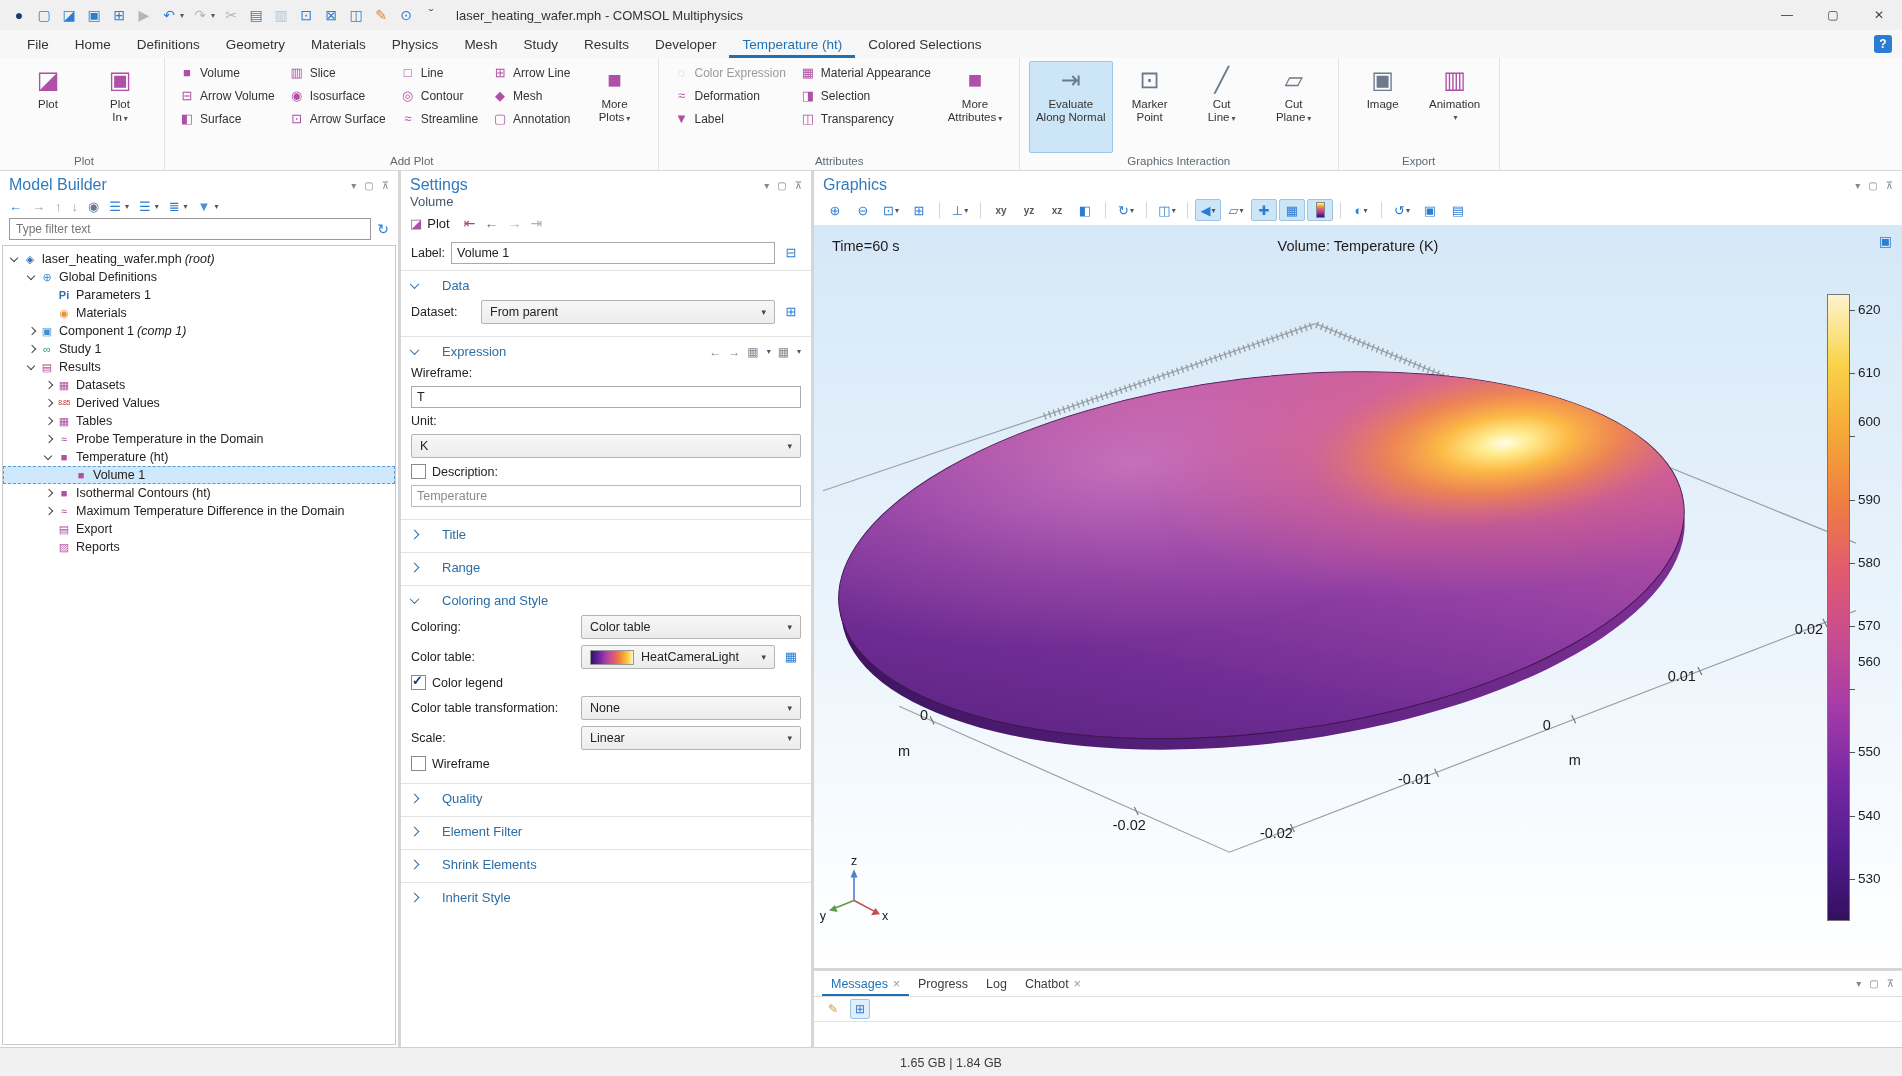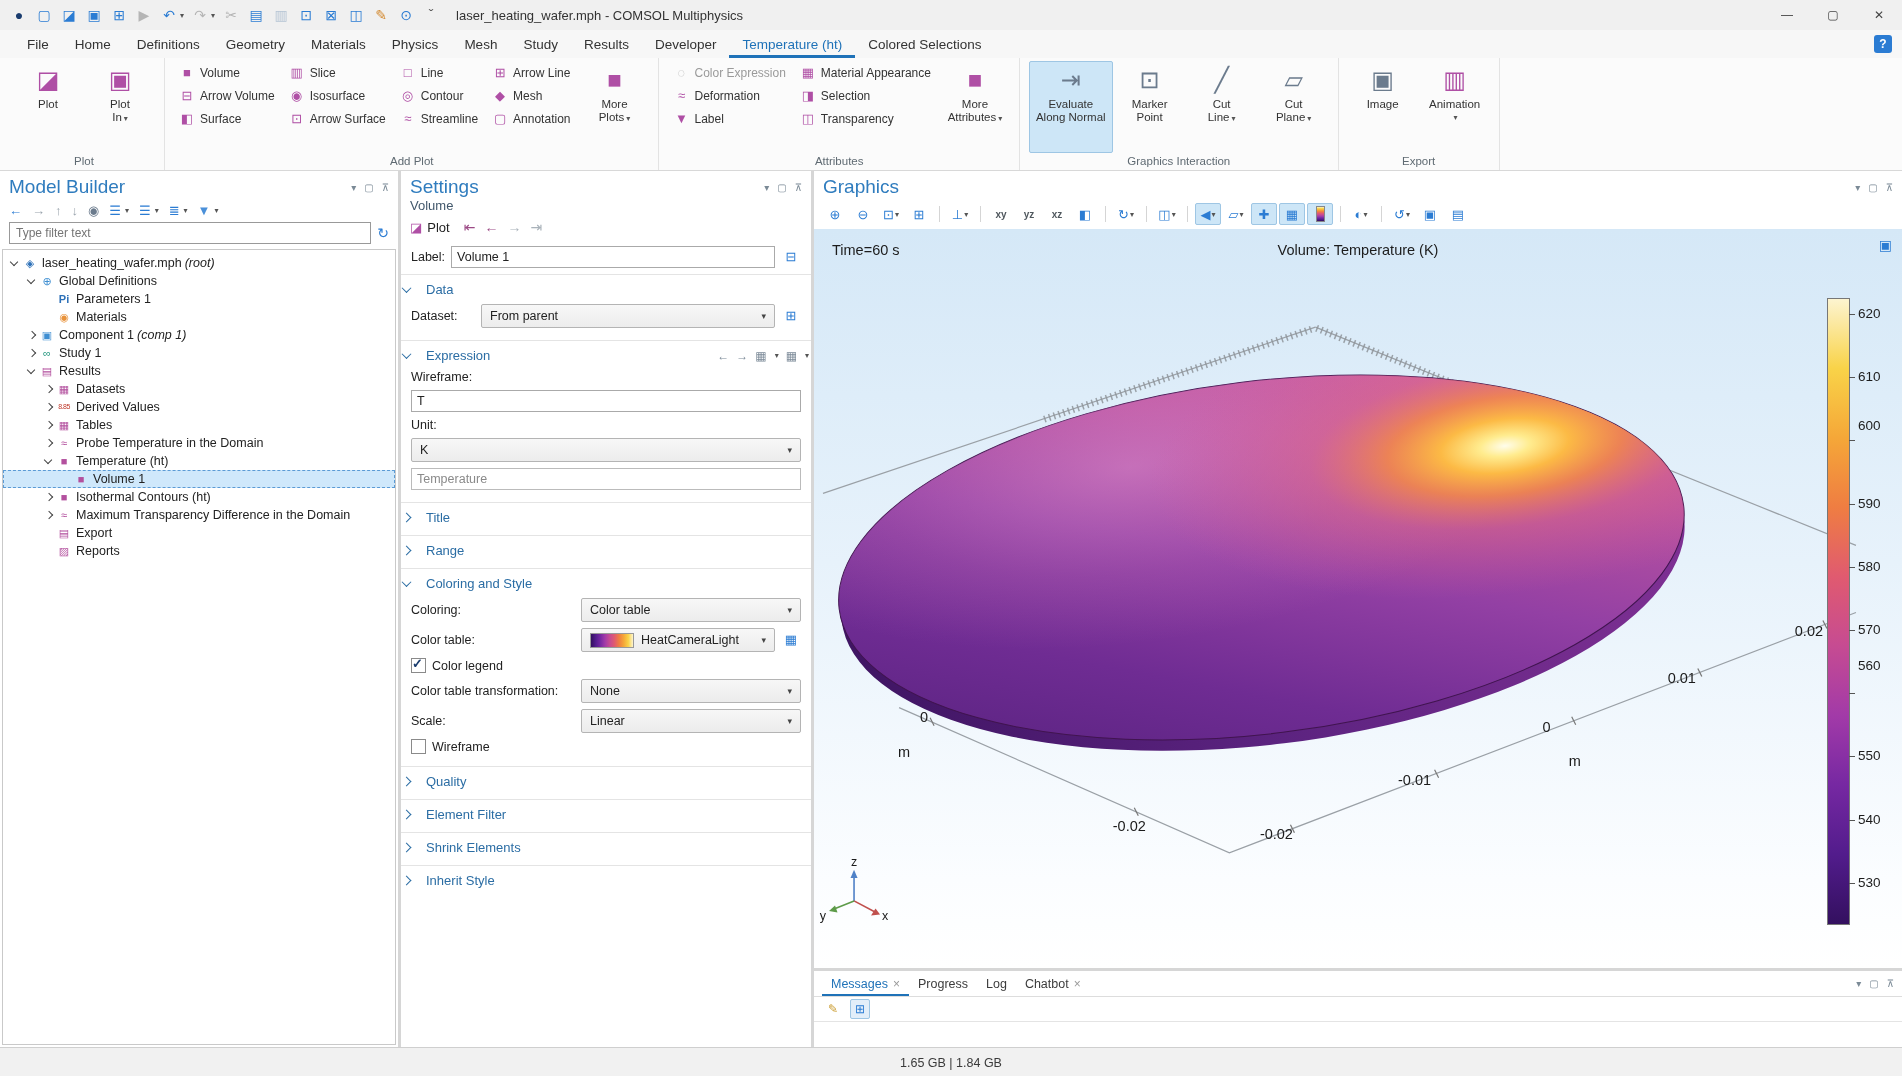--- a/index.html
+++ b/index.html
@@ -33,21 +33,21 @@
   .sm-icon{font-size:13px;width:16px;text-align:center;flex:none}
   .sm-label{font-size:12px;color:#333;white-space:nowrap}
   .sm-btn.disabled .sm-label{color:#9a9a9a}
   
   .main{display:flex;gap:3px;background:#d6d6d6;height:876px;flex:none}
   .panel{background:#fff;display:flex;flex-direction:column;overflow:hidden}
   .mb{width:398px;flex:none}
   .settings{width:410px;flex:none}
   .rightcol{flex:1;display:flex;flex-direction:column;gap:3px;min-width:0}
   .phead{display:flex;align-items:center;padding:5px 9px 1px;flex:none}
-  .ptitle{font-size:19px;color:#2f7cbe}
+  .ptitle{font-size:16px;color:#2f7cbe}
   .panel-controls{margin-left:auto;display:flex;gap:8px;color:#7b8a96;font-size:10px}
   
   .mb-toolbar{display:flex;align-items:center;gap:10px;padding:4px 9px 2px;font-size:13px}
   .tb-icon{cursor:default}
   .tb-caret{font-size:8px;color:#555;margin-left:-6px}
   .filter-row{display:flex;align-items:center;gap:6px;padding:2px 9px 5px}
   .filter-row input{flex:1;height:20px;border:1px solid #999;padding:0 6px;font-size:12px;font-family:inherit;color:#333}
   .refresh-icon{color:#2b7cd3;font-size:14px}
   .tree{flex:1;border:1px solid #c9c9c9;margin:0 2px 2px;overflow:hidden;padding-top:4px;background:#fff}
   .trow{height:18px;display:flex;align-items:center;font-size:12.5px;white-space:nowrap}
@@ -71,21 +71,21 @@
   .lblcol{width:164px;flex:none}
   .tf{flex:1;height:20px;border:1px solid #aaa;padding:0 5px;font-family:inherit;font-size:12.5px;color:#222;min-width:0}
   .tf.gray{color:#8a8a8a;border-color:#bbb}
   .select{flex:1;height:22px;background:linear-gradient(#f7f7f7,#ececec);border:1px solid #b4b4b4;display:flex;align-items:center;padding:0 8px;border-radius:2px;min-width:0}
   .select .val{white-space:nowrap;overflow:hidden}
   .sel-caret{margin-left:auto;font-size:9px;color:#444}
   .sel-caret::after{content:"▾"}
   .fld-ic{width:20px;height:20px;color:#2b7cd3;font-size:13px;text-align:center;line-height:20px;flex:none}
   .ssec{border-top:1px solid #e4e4e4;padding:3px 0 6px;margin-top:3px}
   .ssec.collapsed{padding-bottom:3px}
-  .sechead{display:flex;align-items:center;gap:16px;padding:4px 2px;font-size:13px;color:#2b6da4}
+  .sechead{display:flex;align-items:center;gap:24px;padding:4px 10px;font-size:13px;color:#2b6da4}
   .sectitle{color:#2b6da4}
   .chev{width:6px;height:6px;border-right:1.6px solid #2b6da4;border-bottom:1.6px solid #2b6da4;display:inline-block;flex:none}
   .chev.open{transform:rotate(45deg) translate(-1px,-1px)}
   .chev.closed{transform:rotate(-45deg)}
   .sec-actions{margin-left:auto;display:flex;gap:7px;color:#7d8b99;font-size:12px;align-items:center}
   .cb{width:13px;height:13px;border:1px solid #8a8a8a;background:#fff;position:relative;flex:none}
   .cb.checked::after{content:"✓";position:absolute;left:0px;top:-3px;font-size:13px;font-weight:bold;color:#1a3c6e}
   .swatch{width:42px;height:13px;margin-right:7px;border:1px solid #999;flex:none}
   
   .gfx{flex:1;min-height:0}
@@ -456,21 +456,21 @@
             <span class="tlabel">Volume 1</span>
           </div>
           <div class="trow" style="padding-left: 40px;">
             <span class="exp closed"></span>
             <span class="ticon" style="color: rgb(179, 80, 158);">■</span>
             <span class="tlabel">Isothermal Contours (ht)</span>
           </div>
           <div class="trow" style="padding-left: 40px;">
             <span class="exp closed"></span>
             <span class="ticon" style="color: rgb(179, 80, 158);">≈</span>
-            <span class="tlabel">Maximum Transparency Difference in the Domain</span>
+            <span class="tlabel">Maximum Temperature Difference in the Domain</span>
           </div>
           <div class="trow" style="padding-left: 40px;">
             <span class="exp none"></span>
             <span class="ticon" style="color: rgb(179, 80, 158);">▤</span>
             <span class="tlabel">Export</span>
           </div>
           <div class="trow" style="padding-left: 40px;">
             <span class="exp none"></span>
             <span class="ticon" style="color: rgb(179, 80, 158);">▨</span>
             <span class="tlabel">Reports</span>
@@ -541,20 +541,24 @@
           <input class="tf" value="T" style="">
         </div>
         <div class="srow">
           <label>Unit:</label>
         </div>
         <div class="srow">
           <div class="select">
             <span class="val">K</span>
             <span class="sel-caret"></span>
           </div>
+        </div>
+        <div class="srow">
+          <span class="cb"></span>
+          <label>Description:</label>
         </div>
         <div class="srow">
           <input class="tf gray" value="Temperature" style="">
         </div>
       </div>
 
       <div class="ssec collapsed">
         <div class="sechead">
           <span class="chev closed"></span>
           <span class="sectitle">Title</span>

